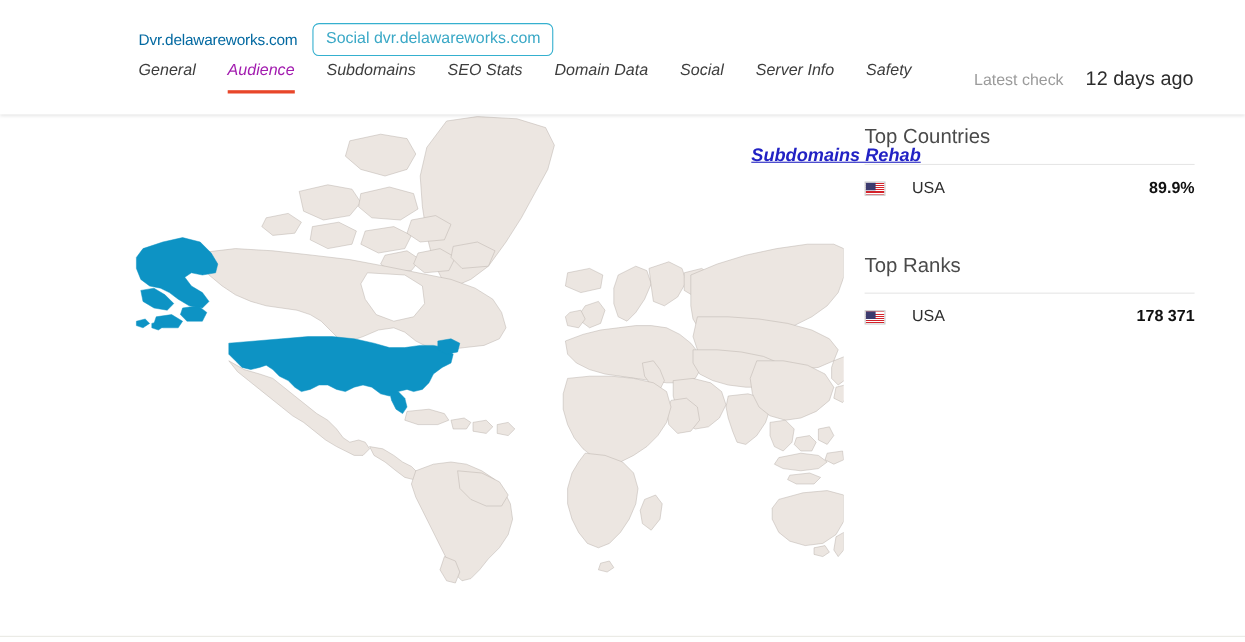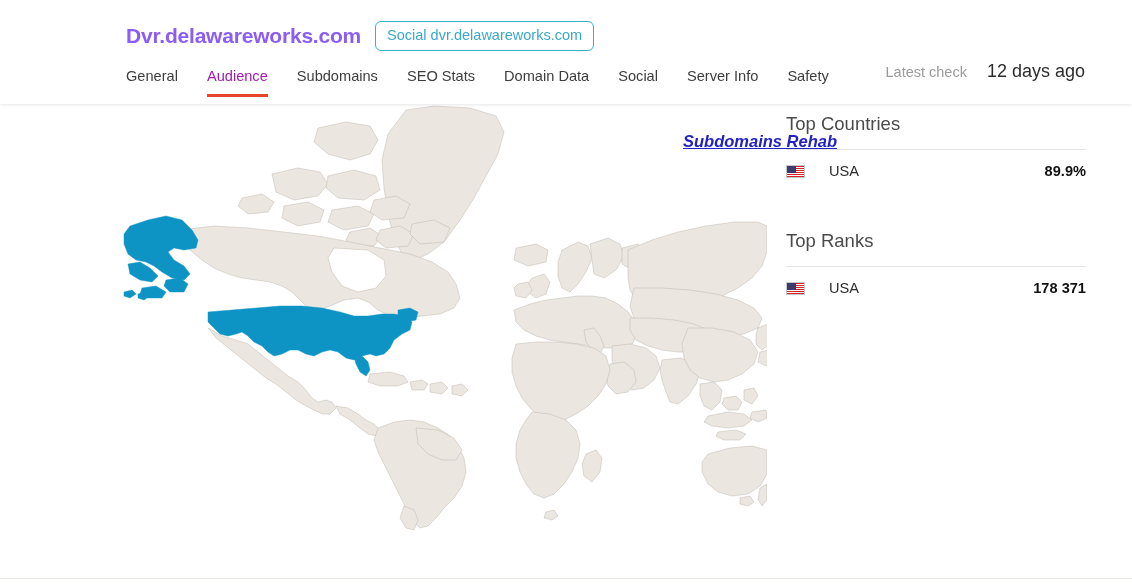--- a/index.html
+++ b/index.html
@@ -37,23 +37,23 @@
   .title-row {
     position: absolute;
     left: 126px;
     top: 21px;
     display: flex;
     align-items: center;
     gap: 14px;
   }
 
   .site-title {
-    font-size: 21px;
-    font-weight: bold;
-    color: #8b5cf6;
+    font-size: 14px;
+    font-weight: normal;
+    color: #0369a1;
     letter-spacing: -0.2px;
     white-space: nowrap;
   }
 
   .visit-btn {
     display: inline-block;
     border: 1px solid #35b0cf;
     border-radius: 6px;
     color: #3aa8c6;
     font-size: 14.5px;
@@ -81,24 +81,25 @@
   .latest-check-value {
     font-size: 18px;
     color: #2c2c2c;
     margin-top: 28px;
   }
 
   
   .tabs {
     position: absolute;
     left: 126px;
-    top: 68px;
+    top: 56px;
     display: flex;
     align-items: flex-start;
     gap: 0;
+    font-style: italic;
   }
   .tab {
     font-size: 14.6px;
     color: #3d3d3d;
     padding: 0 0 13px 0;
     margin-right: 29px;
     position: relative;
     cursor: pointer;
     white-space: nowrap;
   }

